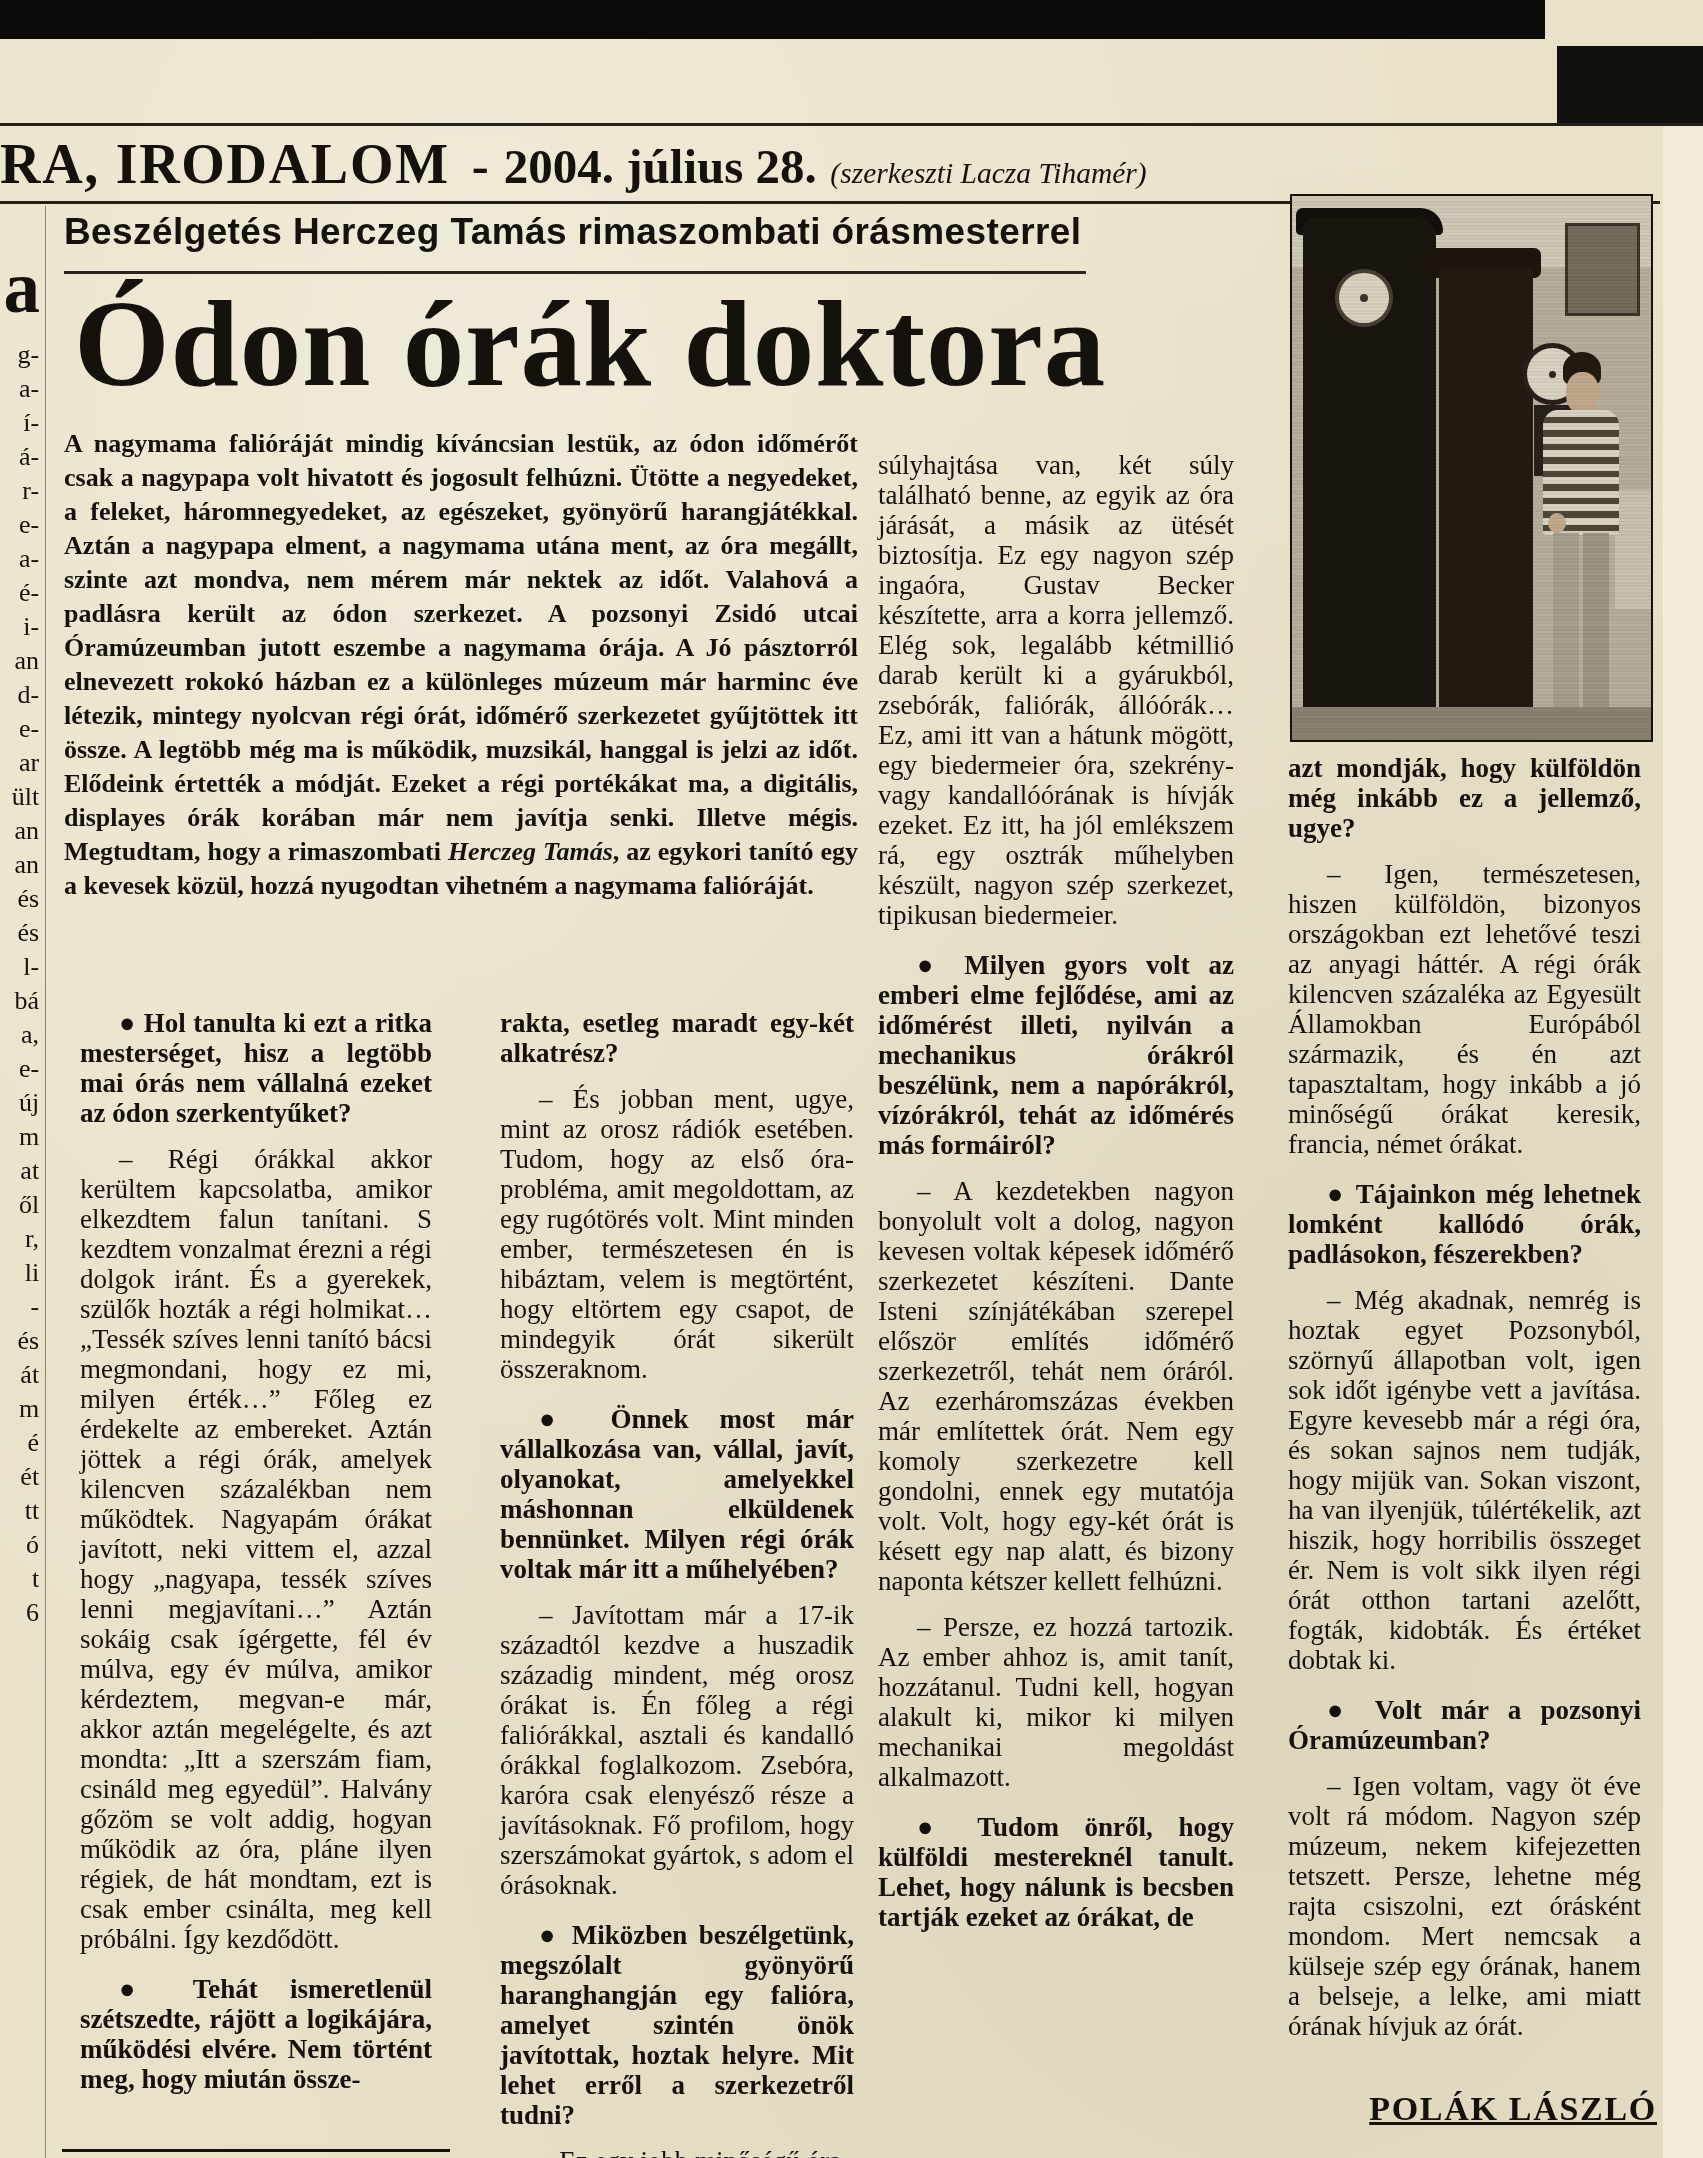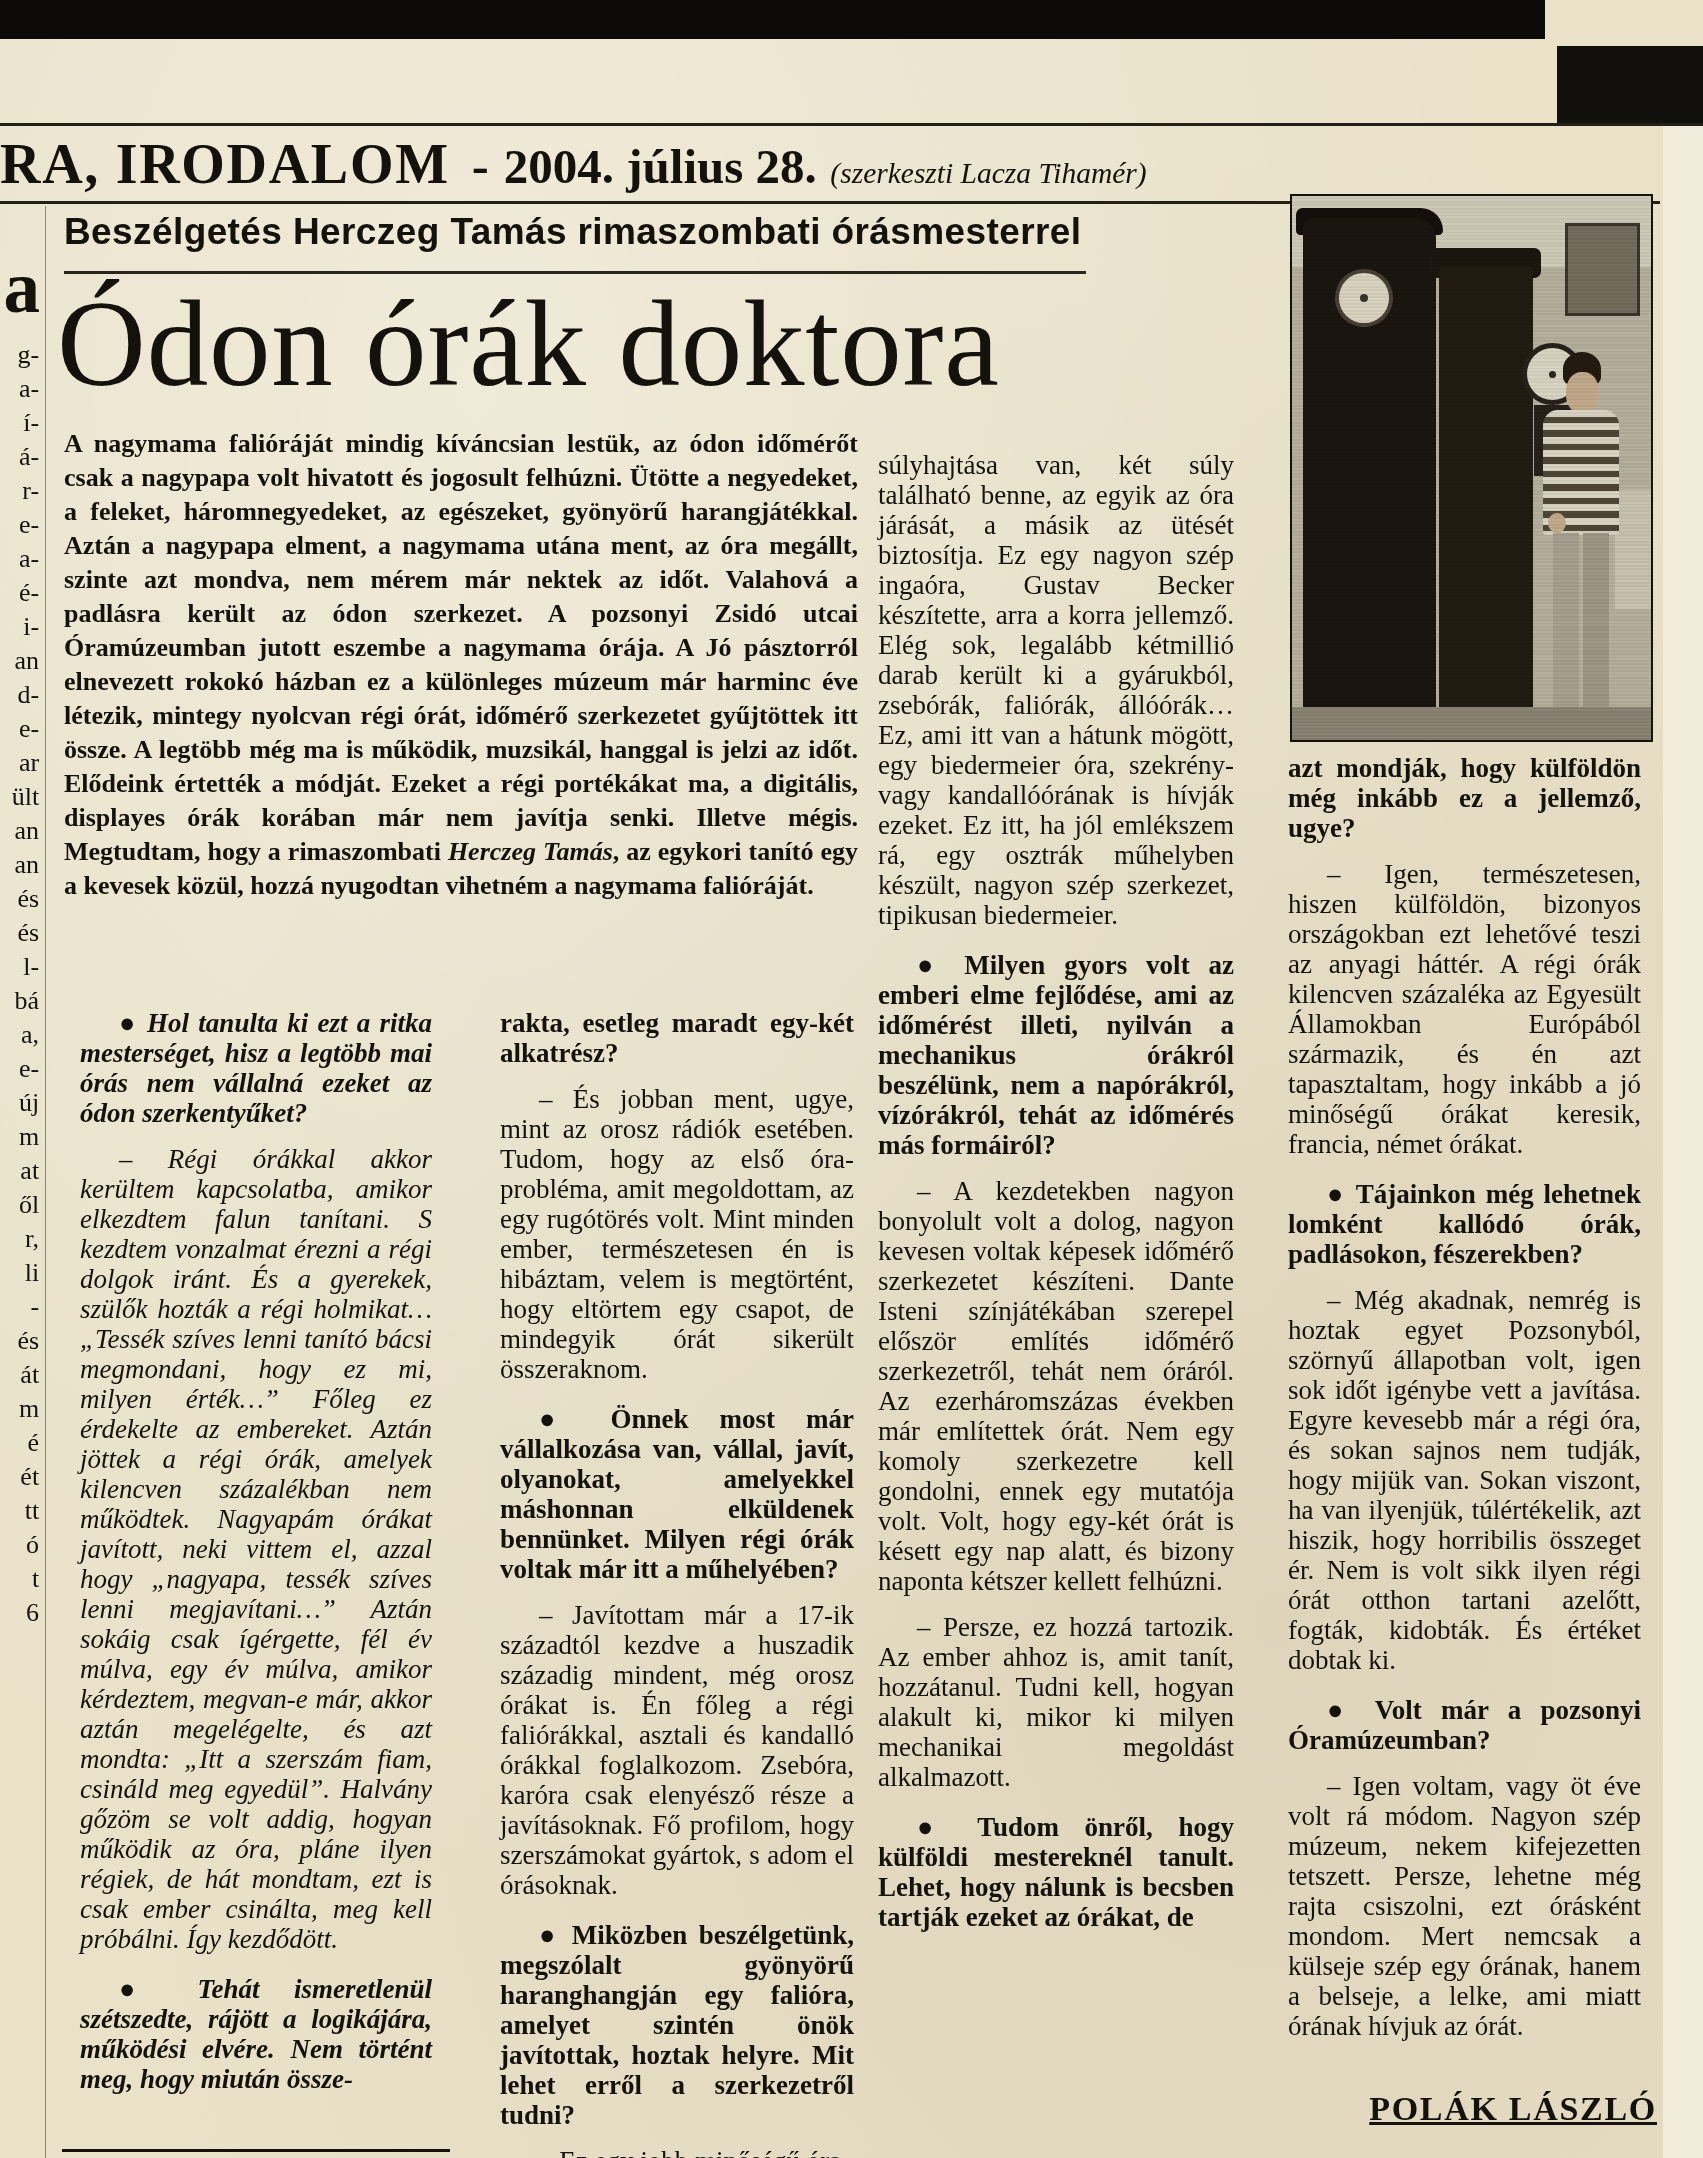--- a/index.html
+++ b/index.html
@@ -36,30 +36,30 @@
 
   
   .left-strip{left:0;top:206px;width:46px;height:1953px;border-right:1.7px solid #8a8474;}
   .strip-big{font-size:73px;line-height:76px;text-align:right;padding-right:5px;margin-top:44px;font-weight:bold;}
   .strip-frags{margin-top:11.8px;}
   .strip-frags span{display:block;text-align:right;padding-right:5.9px;font-size:26px;line-height:34px;}
 
   
   .kicker{left:64px;top:211px;font-family:"Liberation Sans",sans-serif;font-weight:bold;font-size:37px;letter-spacing:0.4px;}
   .kicker-rule{left:64px;top:271px;width:1022px;height:2.5px;background:#2a261f;}
-  .headline{left:57px;top:278px;font-weight:normal;font-size:123px;line-height:132px;letter-spacing:0.8px;}
+  .headline{left:74px;top:278px;font-weight:bold;font-size:123px;line-height:132px;letter-spacing:0.8px;}
 
   
   .lead{left:64px;top:427px;width:794px;font-weight:bold;font-size:26px;line-height:34px;text-align:justify;}
   .col{text-align:justify;font-size:27px;line-height:30px;}
   .col p{margin:16px;text-indent:39px;}
   .col p.q{font-weight:bold;margin-top:20px;}
   .col p.q:first-child{margin-top:0;}
   .col p.cont{text-indent:0;}
-  #col1{left:64px;top:1008px;width:384px;font-style:italic;}
+  #col1{left:64px;top:1008px;width:384px;}
   #col2{left:484px;top:1008px;width:386px;}
   #col3{left:862px;top:434px;width:388px;}
   #col4{left:1272px;top:753px;width:385px;}
   .author{left:1272px;top:2090px;width:385px;text-align:right;font-weight:bold;font-size:34px;letter-spacing:1.7px;text-decoration:underline;}
   .col1-endrule{left:62px;top:2149px;width:388px;height:3.4px;background:#15120e;}
 
   
   .photo{left:1290px;top:194px;width:363px;height:548px;border:2.5px solid #15120e;background:#b7af9d;overflow:hidden;}
   .photo::after{content:'';position:absolute;inset:0;
     background:repeating-linear-gradient(0deg, rgba(0,0,0,0.05) 0 1.7px, transparent 1.7px 3.4px);}

